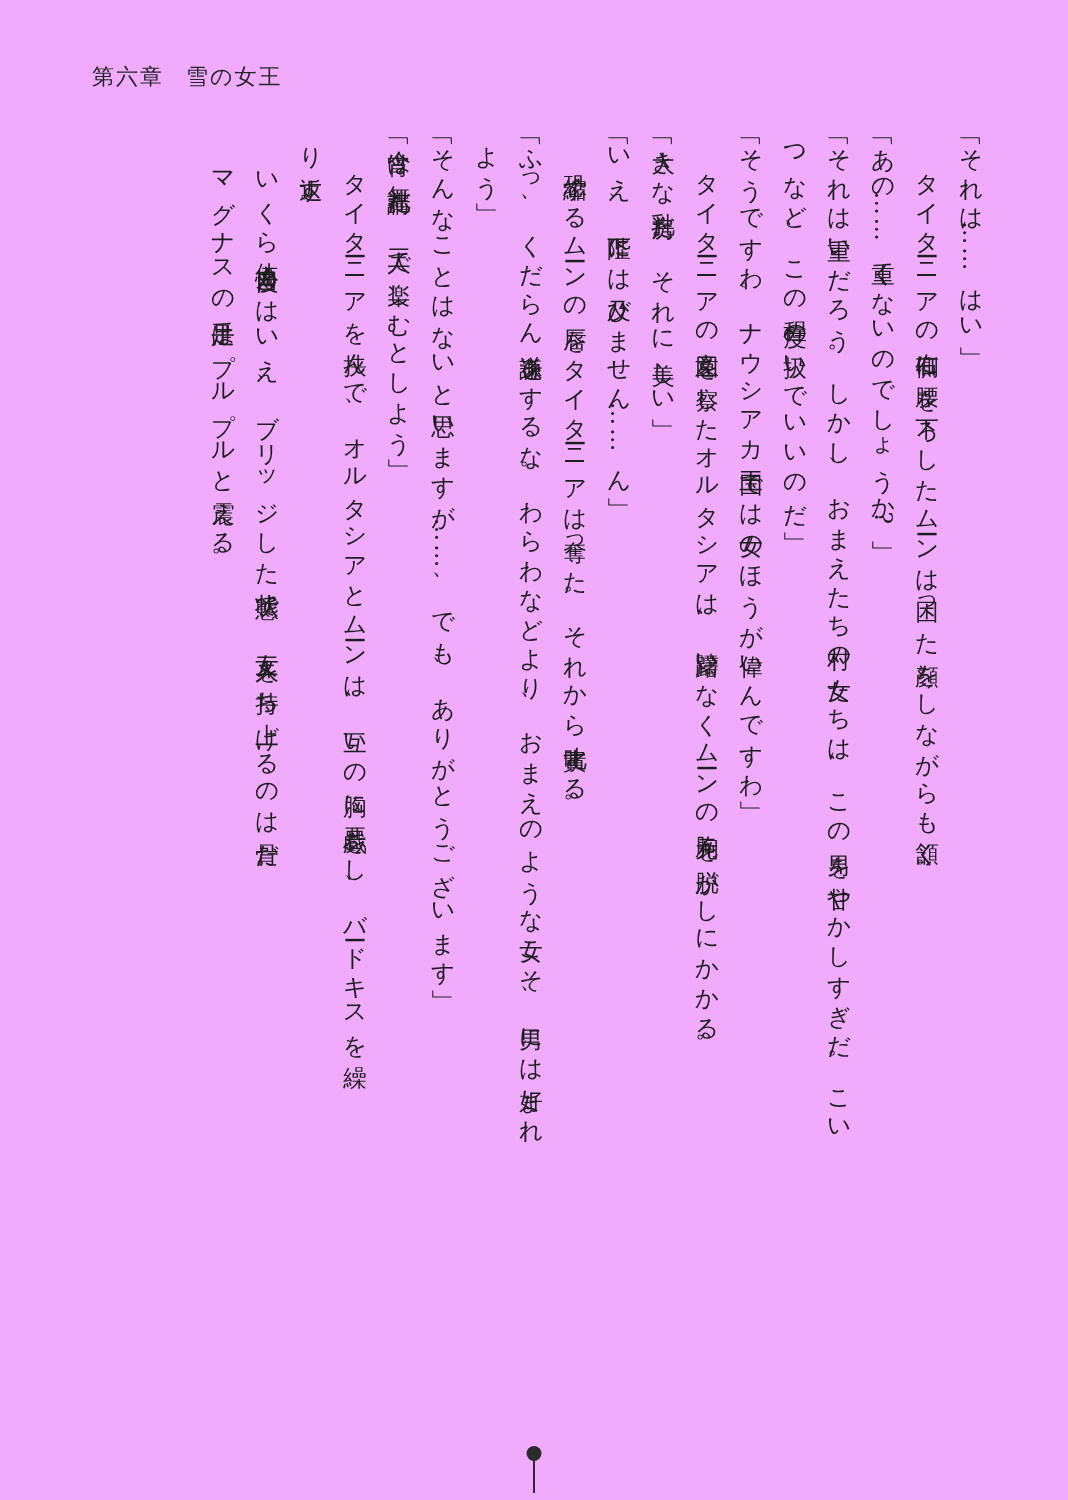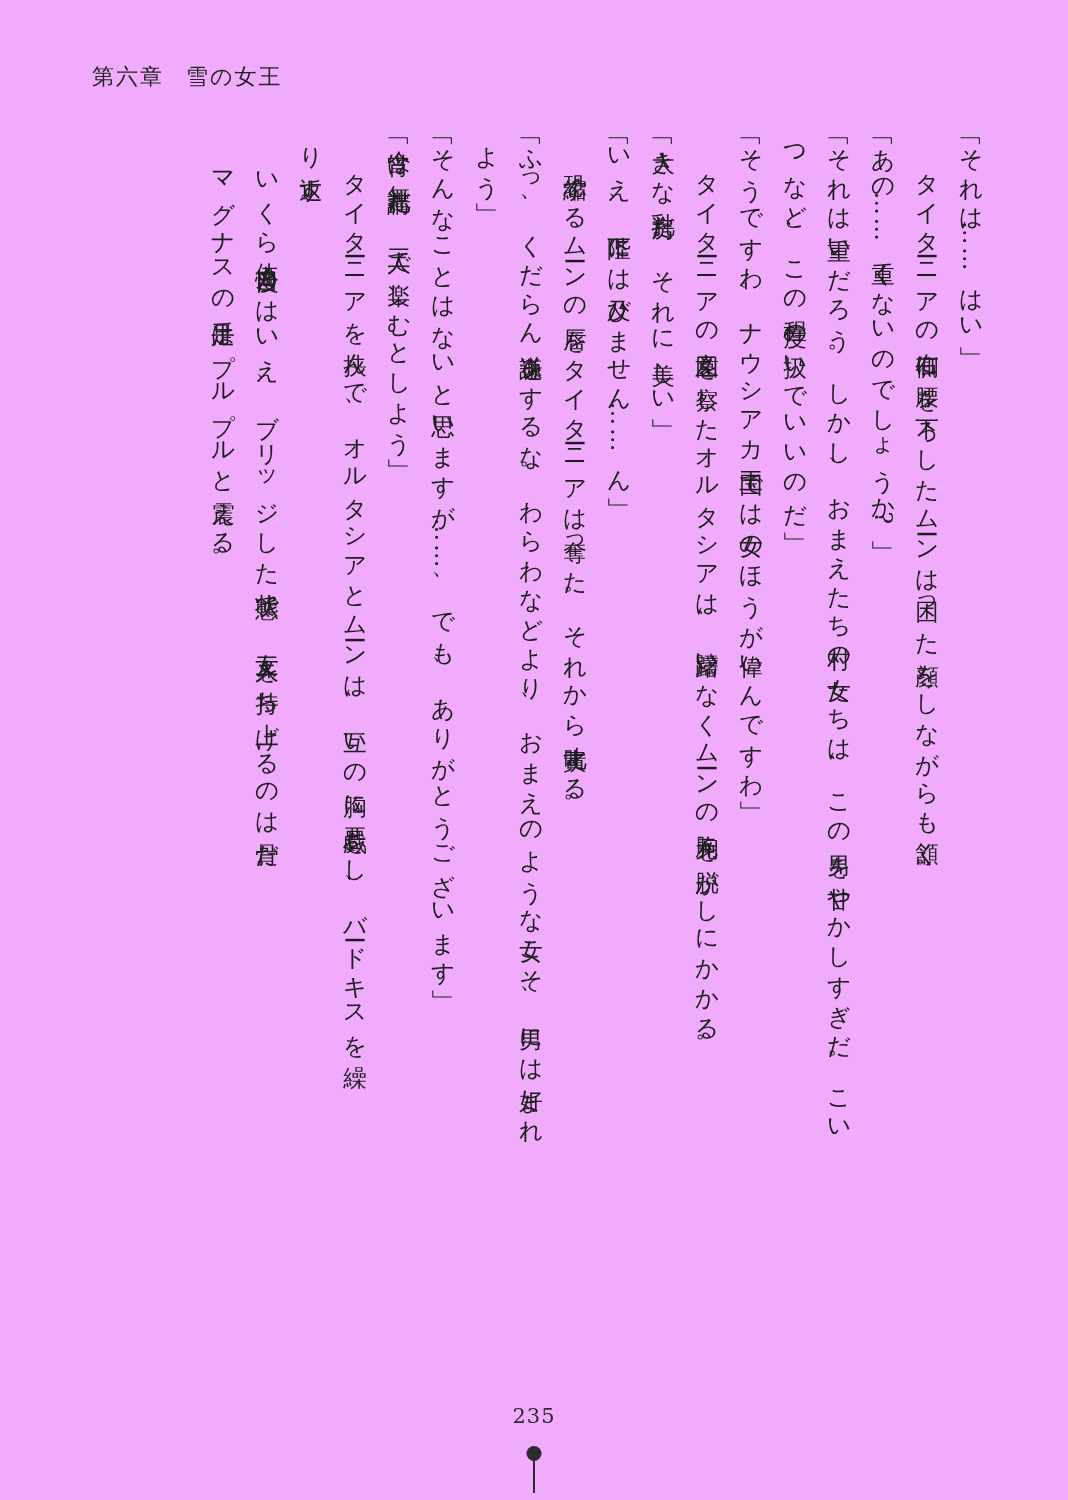--- a/index.html
+++ b/index.html
@@ -131,20 +131,19 @@
     <div class="vline">「ふっ、くだらん謙遜をするな。わらわなどより、おまえのような女こそ、男には好まれ</div>
     <div class="vline">よう」</div>
     <div class="vline">「そんなことはないと思いますが……、でも、ありがとうございます」</div>
     <div class="vline">「今宵は無礼講だ。三人で楽しむとしよう」</div>
     <div class="vline indent">タイターニアを挟んで、オルタシアとムーンは、互いの胸に悪戯をし、バードキスを繰</div>
     <div class="vline">り返す。</div>
     <div class="vline indent">いくら体力自慢とはいえ、ブリッジした状態で、女三人を持ち上げるのは骨だ。</div>
     <div class="vline indent">マグナスの手足はプルプルと震える。</div>
   </div>
 
-  <div class="page-number">235</div>
 
   <div class="ornament">
     <div class="dot"></div>
     <div class="stem"></div>
   </div>
 
 </div>
 
 </body></html>

